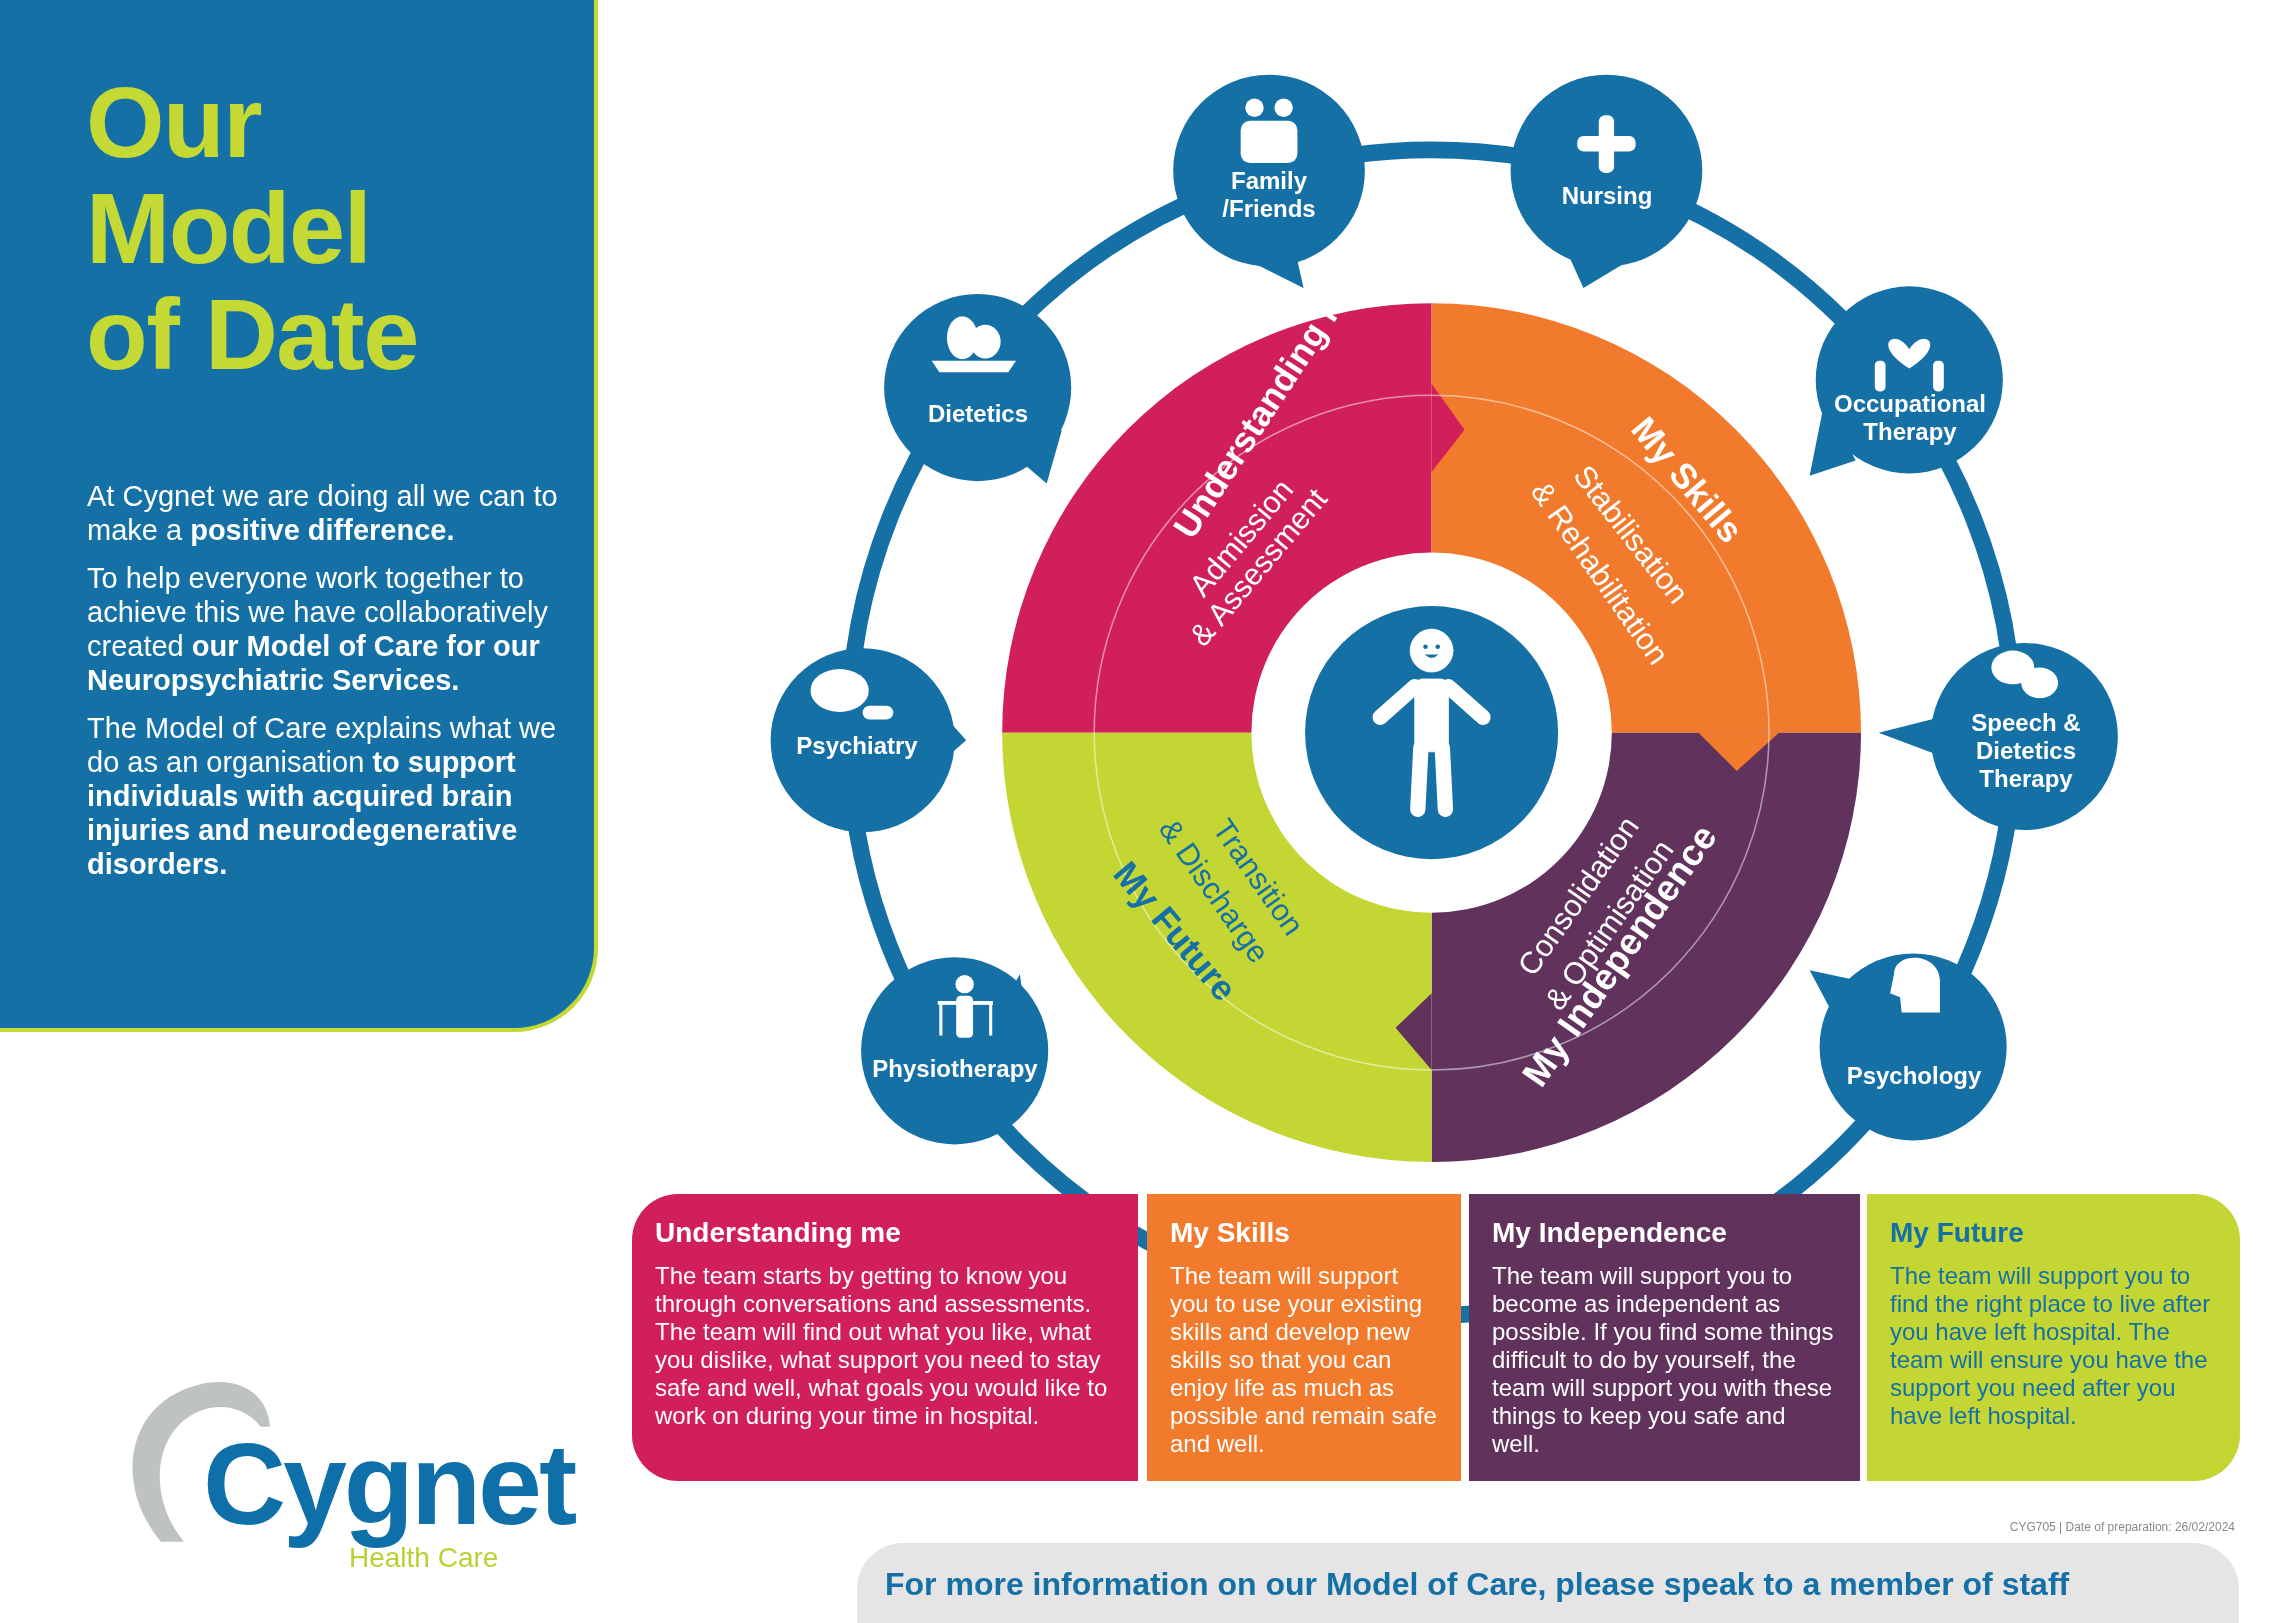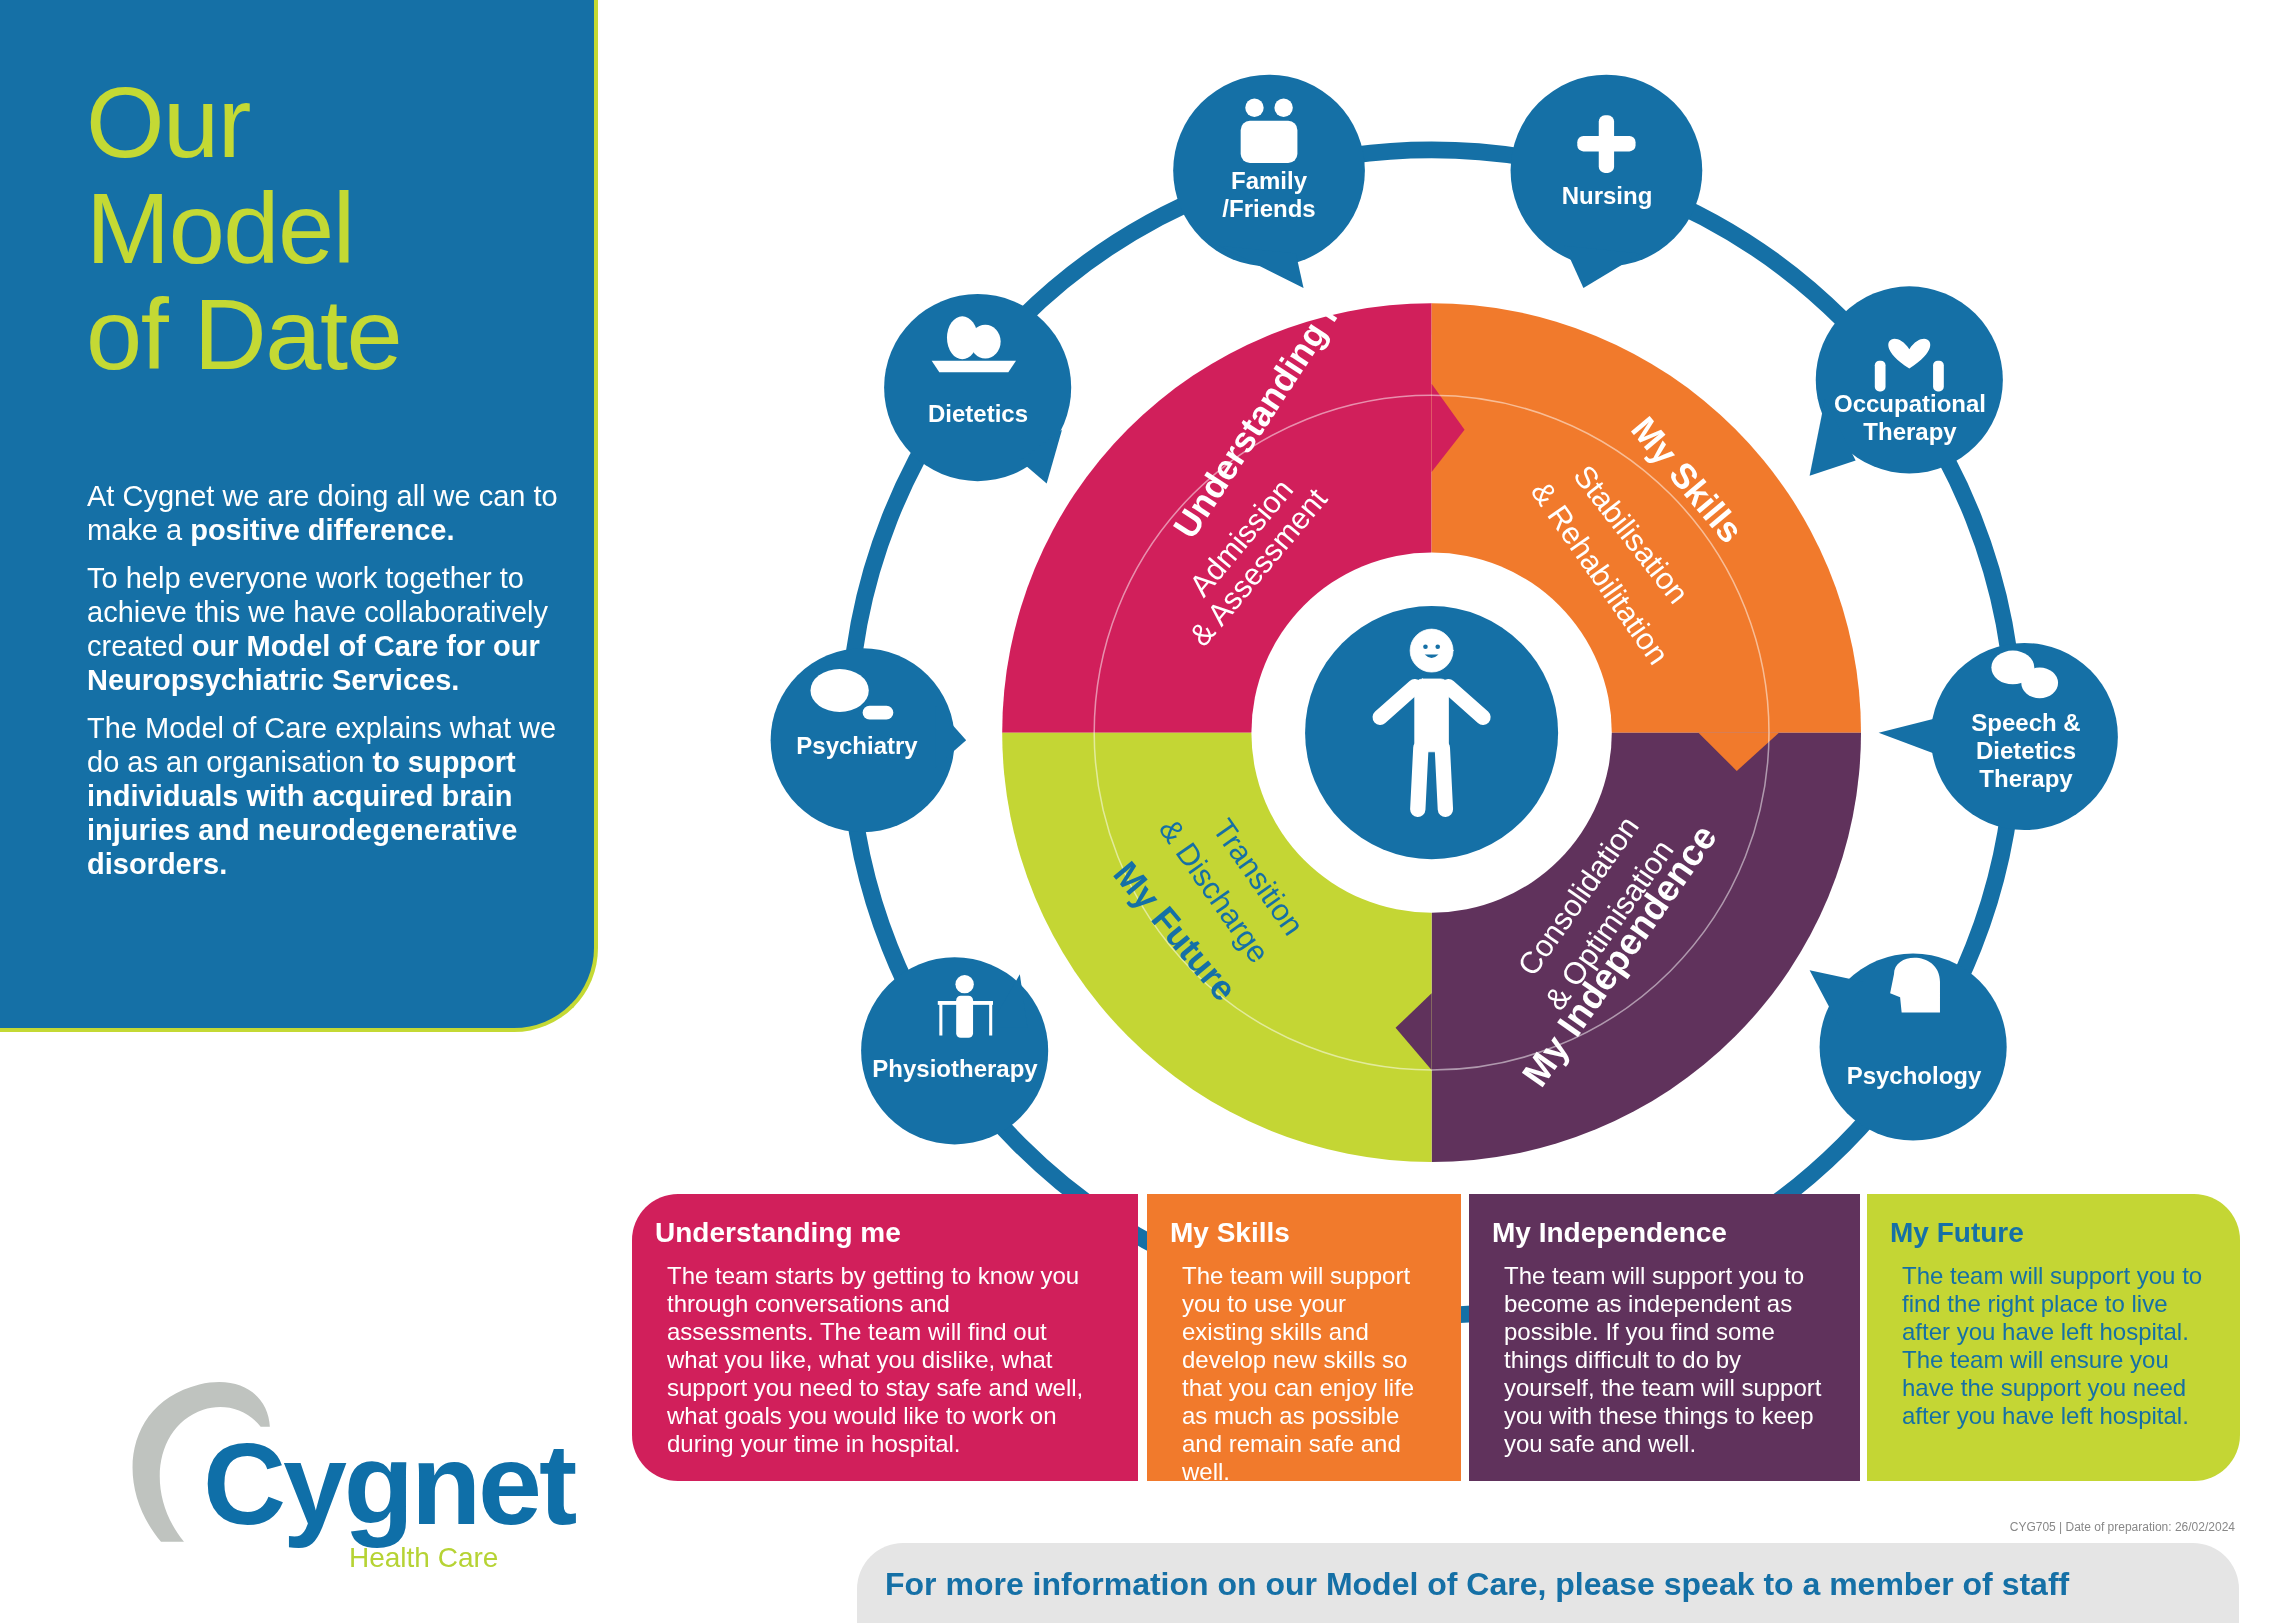--- a/index.html
+++ b/index.html
@@ -1,32 +1,32 @@
 <!DOCTYPE html>
 <html style="font-size:12.3px"><head>
 <meta charset="utf-8">
 <style>
   html, body { margin:0; padding:0; }
   body { width:2295px; height:1624px; background:#ffffff; position:relative; overflow:hidden;
          font-family:"Liberation Sans", "DejaVu Sans", sans-serif; }
   .sidebar { position:absolute; left:0; top:0; width:598px; height:1032px; background:#1570a6;
              border-right:4.6px solid #c4d934; border-bottom:4.6px solid #c4d934;
              border-bottom-right-radius:84px; box-sizing:border-box; }
-  .title { position:absolute; left:86px; top:69px; color:#c4d934; font-weight:normal;
+  .title { position:absolute; left:86px; top:69px; color:#c4d934; font-weight:bold;
            font-size:101px; line-height:106px; letter-spacing:-1.5px; }
   .intro { position:absolute; left:86px; top:479px; width:476px; color:#fff; font-size:29px; line-height:34px; }
   .intro p { margin:0 0 14px 1px; }
   .intro b { font-weight:bold; }
   .logo { position:absolute; left:69px; top:1350px; width:460px; height:230px; }
   .logo-word { position:absolute; left:134px; top:77px; font-size:115px; font-weight:bold; color:#0f6fa8; letter-spacing:-3.1px; line-height:115px; }
   .logo-sub { position:absolute; left:280px; top:192px; font-size:28px; color:#b6d334; }
   svg.diagram { position:absolute; left:0; top:0; }
   .card { position:absolute; top:1194px; height:287px; box-sizing:border-box; padding:23px 23px; color:#fff; }
   .card h3 { margin:0 0 14px 0; font-size:28px; font-weight:bold; line-height:31px; }
-  .card p { margin:12px; font-size:24px; line-height:28px; }
+  .card p { margin:0; font-size:24px; line-height:28px; }
   .c1 { left:632px; width:506px; background:#d11f5b; border-top-left-radius:46px; border-bottom-left-radius:46px; }
   .c2 { left:1147px; width:314px; background:#f17a2c; }
   .c3 { left:1469px; width:391px; background:#60325c; }
   .c4 { left:1867px; width:373px; background:#c4d634; color:#1570a6; border-top-right-radius:46px; border-bottom-right-radius:46px; }
   .prep { position:absolute; right:60px; top:1520px; font-size:12px; color:#888;text-align:right; }
   .banner { position:absolute; left:857px; top:1543px; width:1382px; height:81px; background:#e5e5e5;
             border-top-left-radius:46px; border-top-right-radius:46px; }
   .banner span { position:absolute; left:28px; top:23px; font-size:32px; font-weight:bold; color:#1570a6; white-space:nowrap; }
   .bubble-label { position:absolute; color:#fff; font-weight:bold; font-size:24px; line-height:28px; text-align:center; transform:translateX(-50%); white-space:nowrap; }
 </style>

